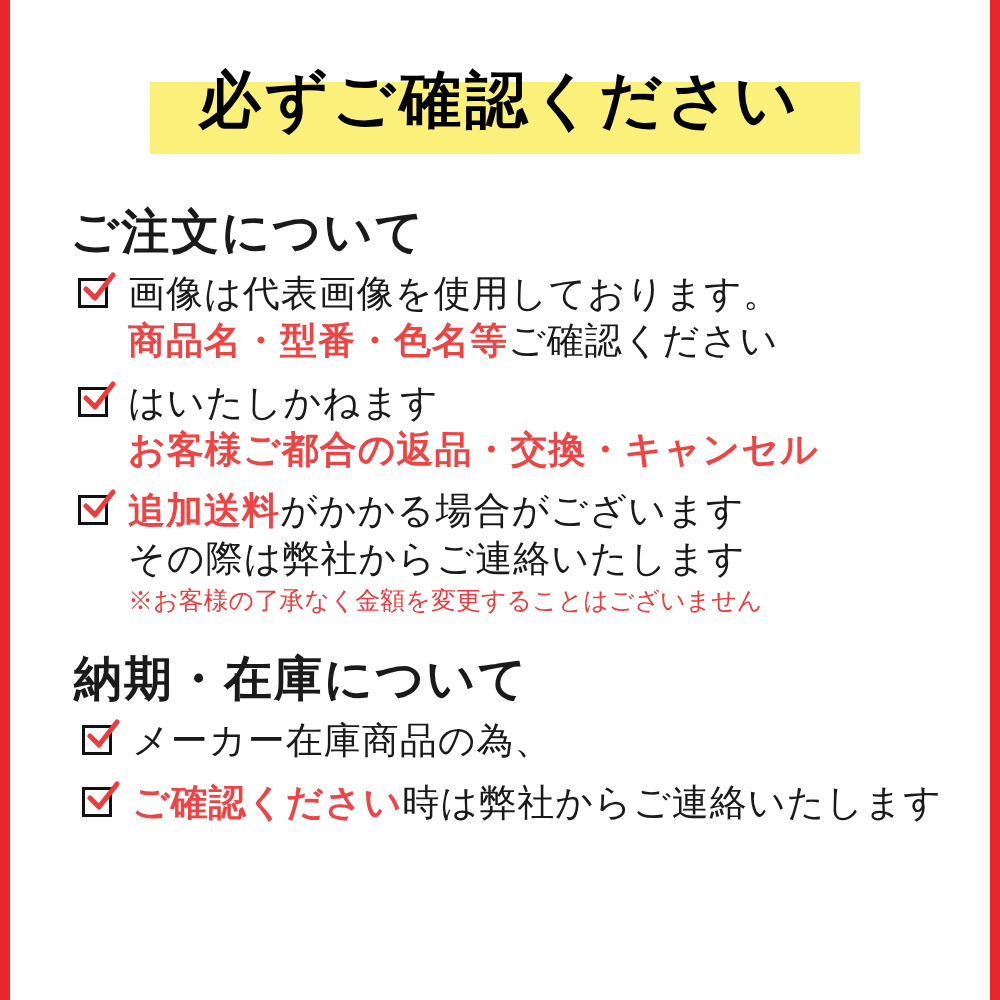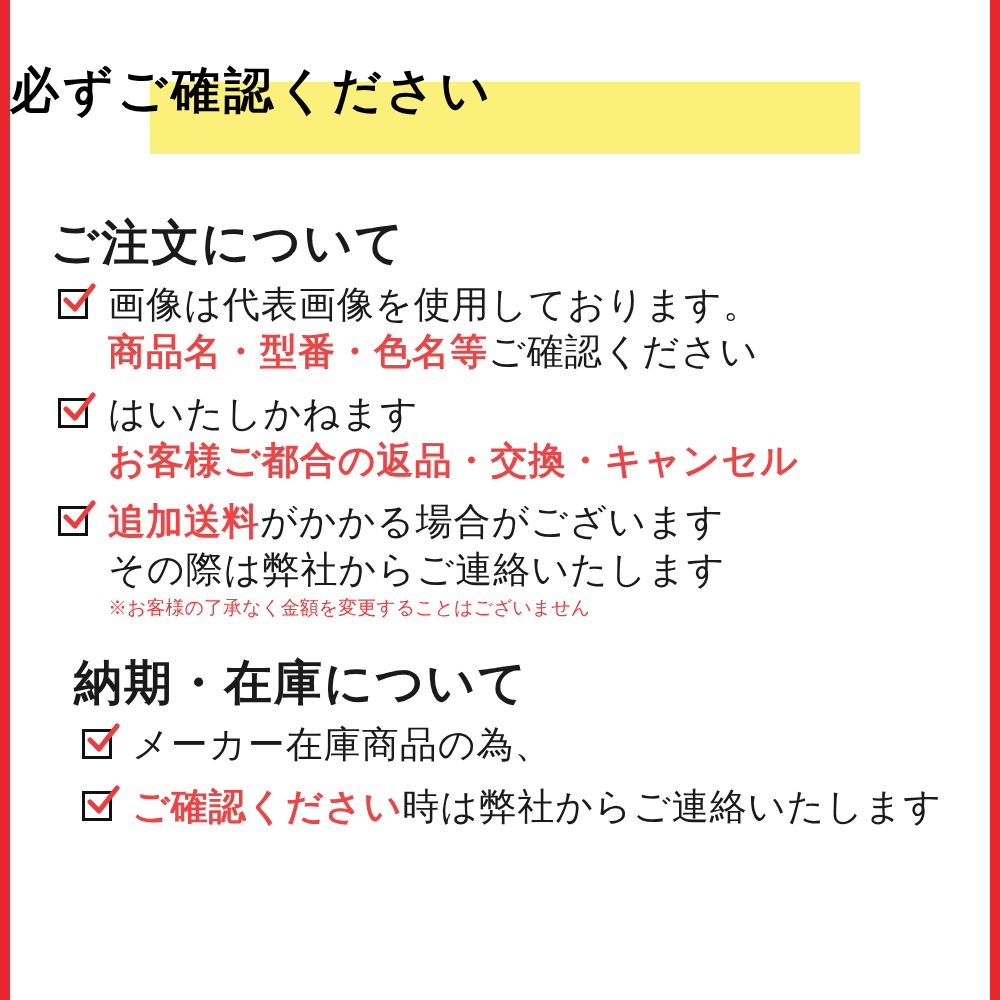--- a/index.html
+++ b/index.html
@@ -50,22 +50,22 @@
     top: 52px;
     width: 710px;
     height: 72px;
     background: #faf07a;
   }
   .title-text {
     position: absolute;
     left: 0;
     top: 28px;
     width: 980px;
-    text-align: left;
-    font-size: 49px;
+    text-align: center;
+    font-size: 62px;
     font-weight: bold;
     letter-spacing: 4px;
     color: #000000;
     font-family: "Liberation Serif", "DejaVu Serif", serif;
     white-space: nowrap;
   }
 
   
   .section-heading {
     font-size: 48px;
@@ -109,28 +109,28 @@
     font-size: 37px;
     line-height: 1.28;
     color: #1a1a1a;
     letter-spacing: 1px;
     white-space: nowrap;
     font-family: Liberation Sans, sans-serif;
   }
   .line.red, .red { color: #ef4444; }
   .line.bold, .bold { font-weight: bold; }
   .note {
-    font-size: 19px;
+    font-size: 25px;
     color: #ef3b3b;
     letter-spacing: 0px;
     margin-top: 2px;
     white-space: nowrap;
     font-family: Liberation Serif, serif;
   }
-  .sec1 { margin-top: 31px; }
+  .sec1 { margin-top: 20px; padding-left: 20px; }
   .sec2 { margin-top: 30px; padding-left: 24px; }
 </style>
 </head>
 <body>
 
 <div id="page">
 
   <div class="side-bar left"></div>
   <div class="side-bar right"></div>
 

